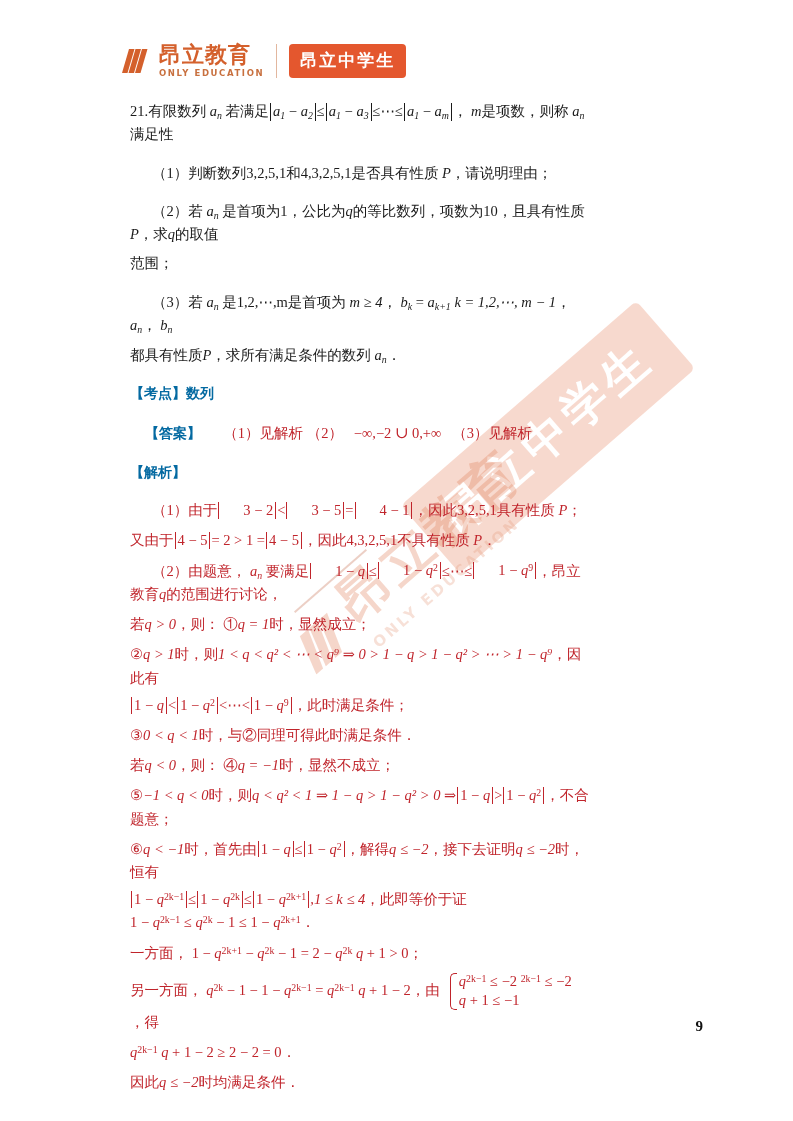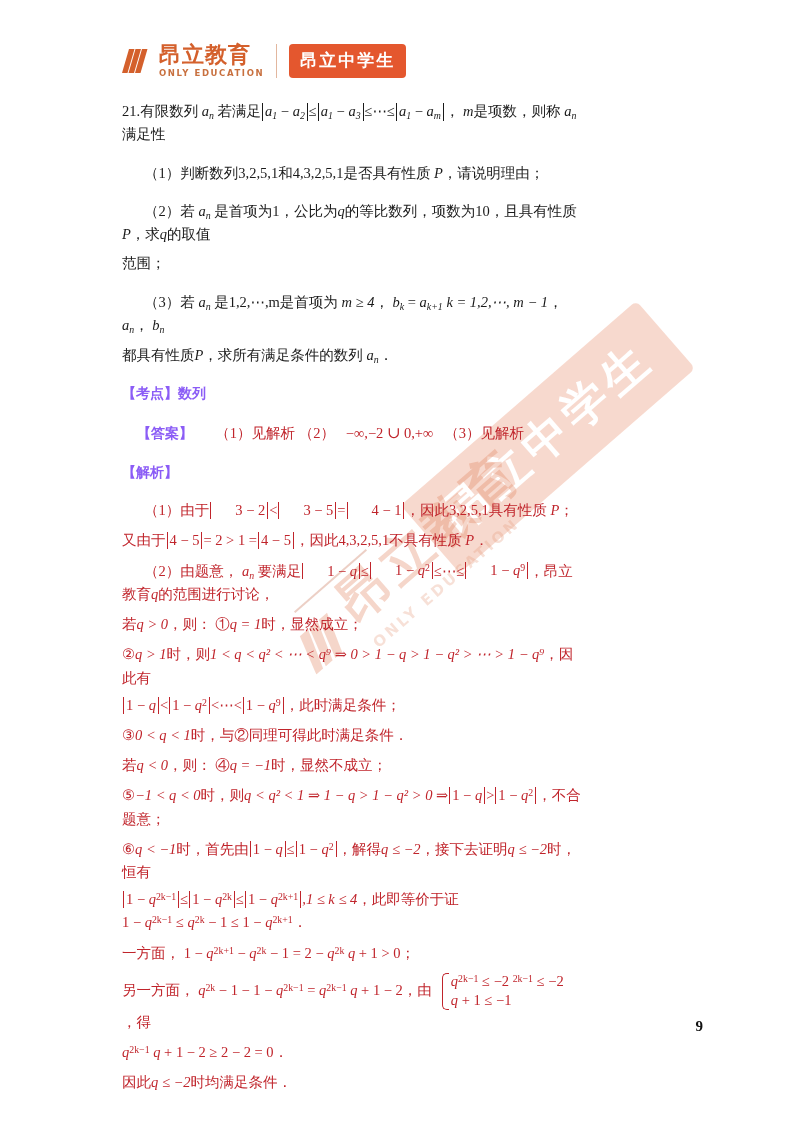--- a/index.html
+++ b/index.html
@@ -92,39 +92,39 @@
   .logo-badge{
     background:#e4572e;color:#fff;
     font-family:"DejaVu Sans","Liberation Sans",sans-serif;
     font-weight:700;font-size:17px;letter-spacing:2px;
     padding:5px 11px 6px;border-radius:4px;
   }
 
   
   .content{
     position:absolute;
-    left:0;top:100px;
+    left:8px;top:100px;
     width:683px;
     z-index:2;
   }
   .blk{
     padding:0 100px 0 122px;
     font-size:14.5px;
     line-height:1.55;
     color:#1a1a1a;
   }
   .blk p{margin:0 0 7px 0;}
   .indent{text-indent:22px;}
   .q-line{margin-bottom:2px;}
   .gap{height:9px;}
   .sec-head{
     font-family:"DejaVu Sans","Liberation Sans",sans-serif;
     font-weight:700;
     font-size:14px;
-    color:#8b5cf6;
+    color:#0369a1;
     margin:0 0 6px 0;
   }
   .sec-head .tag{letter-spacing:0px;}
   .sec-head .val{font-weight:700;}
   .ans-line{
     color:#c0242b;
     font-size:14.5px;
     margin:0 0 6px 0;
   }
   .sol{

